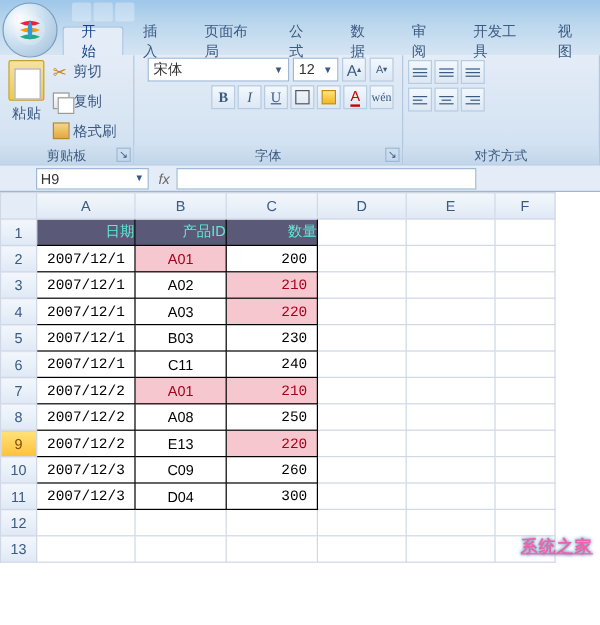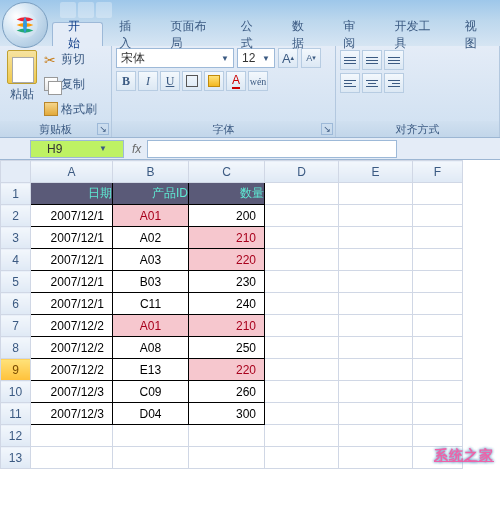--- a/index.html
+++ b/index.html
@@ -30,21 +30,21 @@
   .paste-btn .icon::after { content:""; position:absolute; left:4px; top:6px; width:20px; height:24px; background:#fff; border:1px solid #aaa; }
   .clip-small { display: flex; flex-direction: column; justify-content: space-around; gap: 1px; }
   .clip-item { display: flex; align-items: center; gap: 3px; color: #3b5a82; height: 22px; padding: 0 2px; }
   .sm-ico { width: 14px; height: 14px; display: inline-block; }
   .ico-cut { color: #c77d1a; font-size: 14px; line-height: 14px; }
   .ico-copy { background: linear-gradient(#fff,#e6e6e6); border: 1px solid #999; position: relative; }
   .ico-copy::after { content:""; position:absolute; left:3px; top:3px; width:12px; height:12px; background:#fff; border:1px solid #999; }
   .ico-fmt { background: linear-gradient(#f5d58a,#e2a93a); border: 1px solid #b8862b; }
 
   
-  .font-col { display: flex; flex-direction: column; gap: 3px; width: 212px; }
+  .font-col { display: flex; flex-direction: column; gap: 3px; width: 212px; align-items: flex-end; }
   .font-row { display: flex; gap: 3px; align-items: center; }
   .combo { height: 20px; background: #fff; border: 1px solid #9db9d8; display: flex; align-items: center; padding: 0 4px; color: #333; }
   .combo .arrow { margin-left: auto; font-size: 8px; color: #3b5a82; }
   .fname { width: 118px; }
   .fsize { width: 38px; }
   .tbtn { width: 20px; height: 20px; border: 1px solid #b7cce2; background: linear-gradient(#f3f8fd,#dce8f4); display: flex; align-items: center; justify-content: center; color: #3b5a82; font-family: "Times New Roman", serif; cursor: pointer; }
   .Abig { font-size: 13px; }
   .Asm { font-size: 9px; }
   .font-row2 { display: flex; gap: 2px; }
   .bold { font-weight: bold; }
@@ -56,39 +56,39 @@
   .wen { font-size: 10px; }
 
   
   .align-col { display: flex; flex-direction: column; gap: 3px; padding-top: 2px; }
   .align-row { display: flex; gap: 2px; }
   .alines { display:flex; flex-direction:column; gap:2px; width:12px;}
   .alines span{ display:block; height:1px; background:#3b5a82;}
 
   
   .fbar { height: 22px; background: #e4ecf7; border-bottom: 1px solid #9cb6d3; display: flex; align-items: center; }
-  .namebox { width: 94px; height: 18px; margin-left: 30px; background:#bef264; border:1px solid #9db9d8; display:flex; align-items:center; padding:0 16px; color:#333;}
+  .namebox { width: 94px; height: 18px; margin-left: 30px; background:#ffffff; border:1px solid #9db9d8; display:flex; align-items:center; padding:0 3px; color:#333;}
   .namebox .arrow{ margin-left:auto; font-size:8px; color:#3b5a82;}
   .fxbox { margin-left: 8px; height:18px; display:flex; align-items:center; gap:6px;}
   .fx { font-style: italic; color:#6a6a6a; }
   .finput { width: 250px; height:18px; background:#fff; border:1px solid #9db9d8; }
 
   
   .sheet { position: relative; }
   table.grid { border-collapse: collapse; table-layout: fixed; }
   table.grid th, table.grid td { border: 1px solid #d0d7e5; height: 22px; font-size: 12px; }
   .corner { width: 30px; background: #e4ecf7; }
   .colh { background: linear-gradient(#f3f7fc,#dfe9f5); text-align:center; color:#3b5a82; font-weight:normal;}
   .rowh { width:30px; background: linear-gradient(#f3f7fc,#dfe9f5); text-align:center; color:#3b5a82; font-weight:normal;}
   .rowh.sel { background: linear-gradient(#ffe27a,#ffc13a); color:#7a4b00;}
   .cA { width: 82px; } .cB { width: 76px; } .cC { width: 76px; } .cD { width: 74px; } .cE { width: 74px; } .cF { width: 50px; }
 
   .hcell { background:#5a5a78; color:#5eead4; text-align:right; border:1px solid #000 !important;}
   .dcell { border:1px solid #000 !important; text-align:center; color:#000;}
-  .dright { text-align:right; padding-right:8px;}
+  .dright { text-align:right; padding-right:8px;font-family:Liberation Mono, monospace;}
   .pink { background:#f6c7ce; color:#a8001c;}
 
   .watermark { position:absolute; right:6px; bottom:4px; color:#ec4899; font-size:14px; font-weight:bold; text-shadow:0 0 3px #6aa0c8, 0 0 3px #6aa0c8; opacity:0.85; letter-spacing:1px;text-decoration:underline;}
 </style>
 </head>
 <body>
 
 <div class="titlebar">
   <div class="qat-btn"></div>
   <div class="qat-btn"></div>

